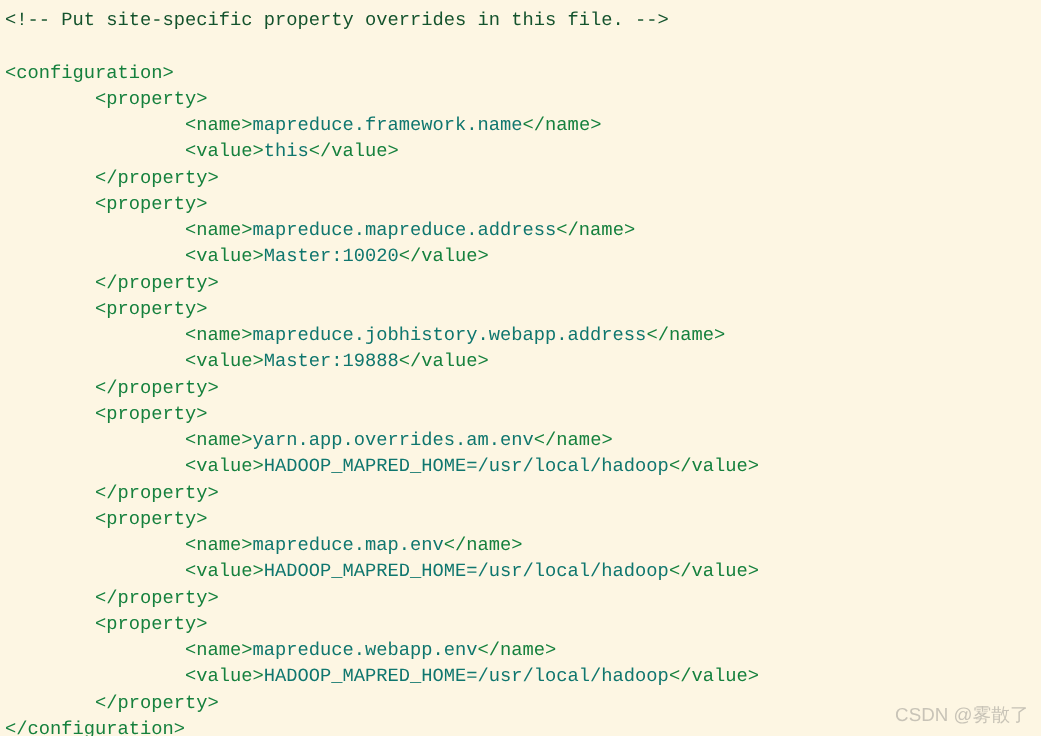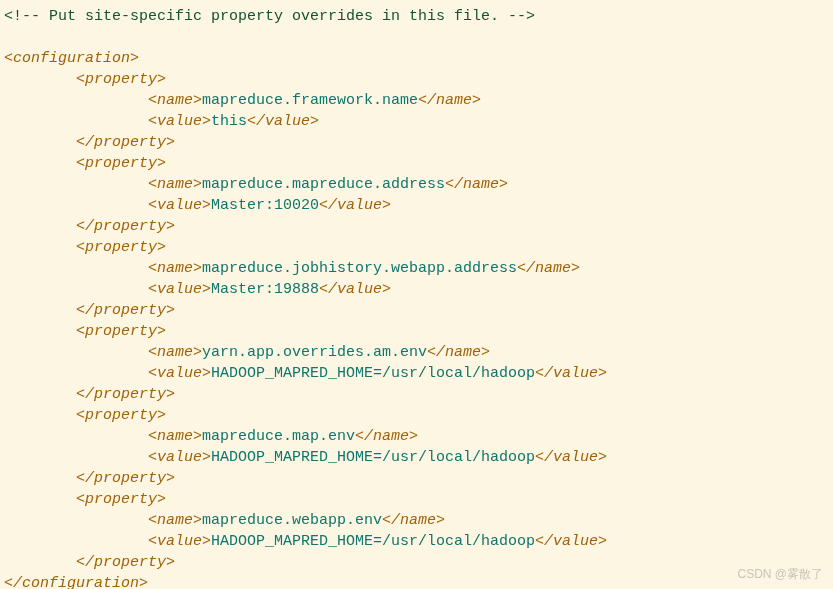--- a/index.html
+++ b/index.html
@@ -15,35 +15,34 @@
       padding: 6px 4px;
       width: 833px;
       height: 589px;
       position: relative;
       overflow: hidden;
     }
     .code-container {
       white-space: pre;
     }
     .tag {
-      color: #a16207;
-      font-style: italic;
+      color: #15803d;
     }
     .text {
       color: #0f766e;
     }
     .comment {
       color: #14532d;
     }
     .watermark {
       position: absolute;
       bottom: 6px;
       right: 10px;
       color: rgba(100, 100, 100, 0.35);
-      font-size: 12px;
+      font-size: 15px;
       font-family: sans-serif;
       text-align: center;
     }
   </style>
 </head>
 <body>
 
 <div class="code-container"><span class="comment">&lt;!-- Put site-specific property overrides in this file. --&gt;</span>
 
 <span class="tag">&lt;configuration&gt;</span>

